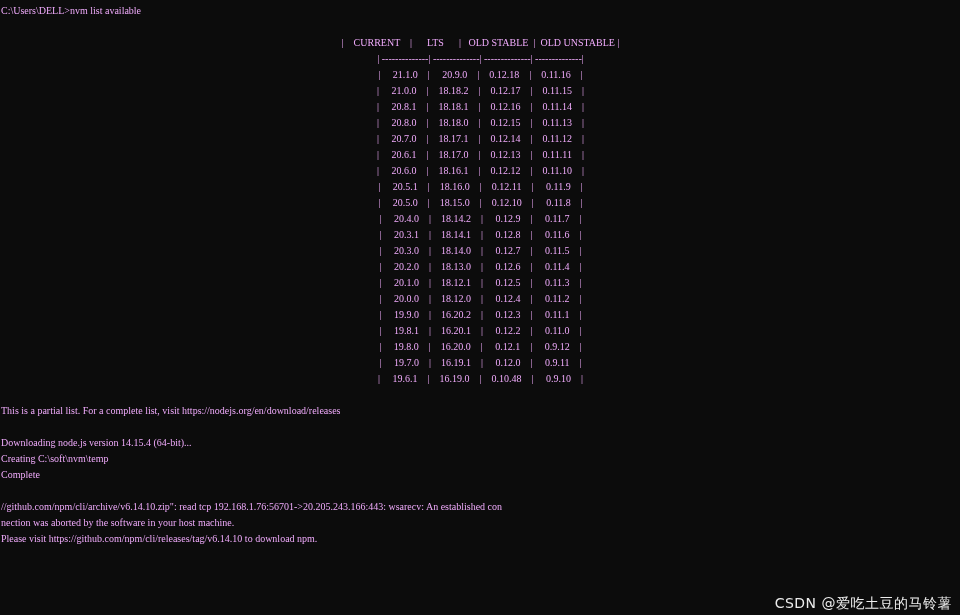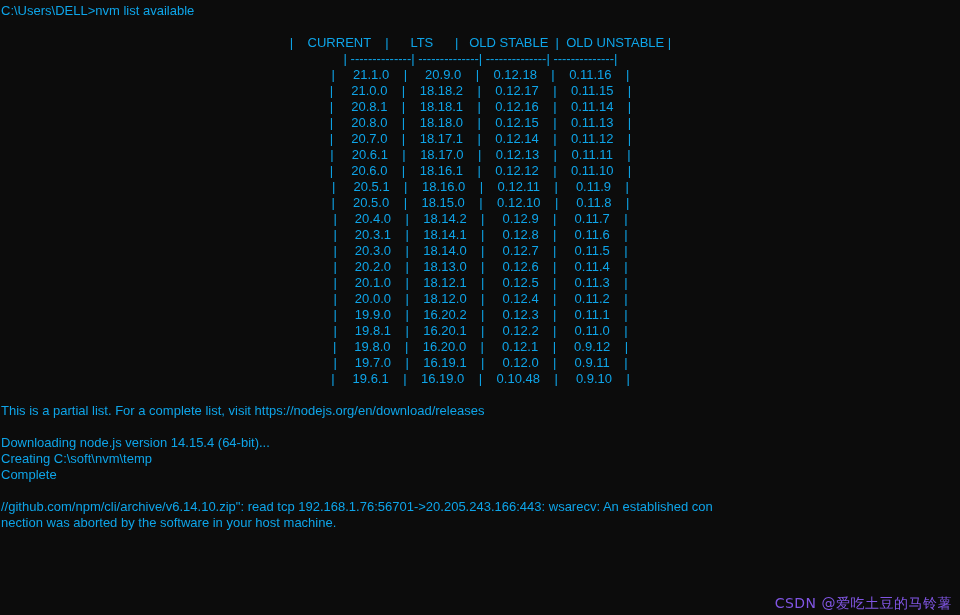--- a/index.html
+++ b/index.html
@@ -18,34 +18,34 @@
     line-height: 16px;
     overflow: hidden;
     box-sizing: border-box;
     padding: 3px 0 0 1px;
     letter-spacing: 0px;
   }
   .line {
     white-space: pre;
     height: 16px;
     line-height: 16px;
-    font-family: Liberation Sans, sans-serif;
-    font-size: 13px;
-    color: #0ea5e9;
+    font-family: Liberation Serif, serif;
+    font-size: 10px;
+    color: #f0abfc;
   }
   .blank { height: 16px; }
   #table-block {
     white-space: pre;
     text-align: center;
   }
   #watermark {
     position: absolute;
     right: 8px;
     bottom: 4px;
-    color: #8b5cf6;
+    color: #ffffff;
     font-family: "DejaVu Sans", "Liberation Sans", sans-serif;
     font-size: 14px;
     letter-spacing: 0.5px;
     white-space: pre;
     opacity: 0.92;
   }
 </style>
 </head>
 <body>
 
@@ -64,16 +64,17 @@
   <div class="blank"></div>
 
   <div class="line">Downloading node.js version 14.15.4 (64-bit)...</div>
   <div class="line">Creating C:\soft\nvm\temp</div>
   <div class="line">Complete</div>
 
   <div class="blank"></div>
 
   <div class="line">//github.com/npm/cli/archive/v6.14.10.zip": read tcp 192.168.1.76:56701-&gt;20.205.243.166:443: wsarecv: An established con</div>
   <div class="line">nection was aborted by the software in your host machine.</div>
+  <div class="line">Please visit https://github.com/npm/cli/releases/tag/v6.14.10 to download npm.</div>
 
   <div id="watermark">CSDN @爱吃土豆的马铃薯</div>
 
 </div>
 
 </body></html>

